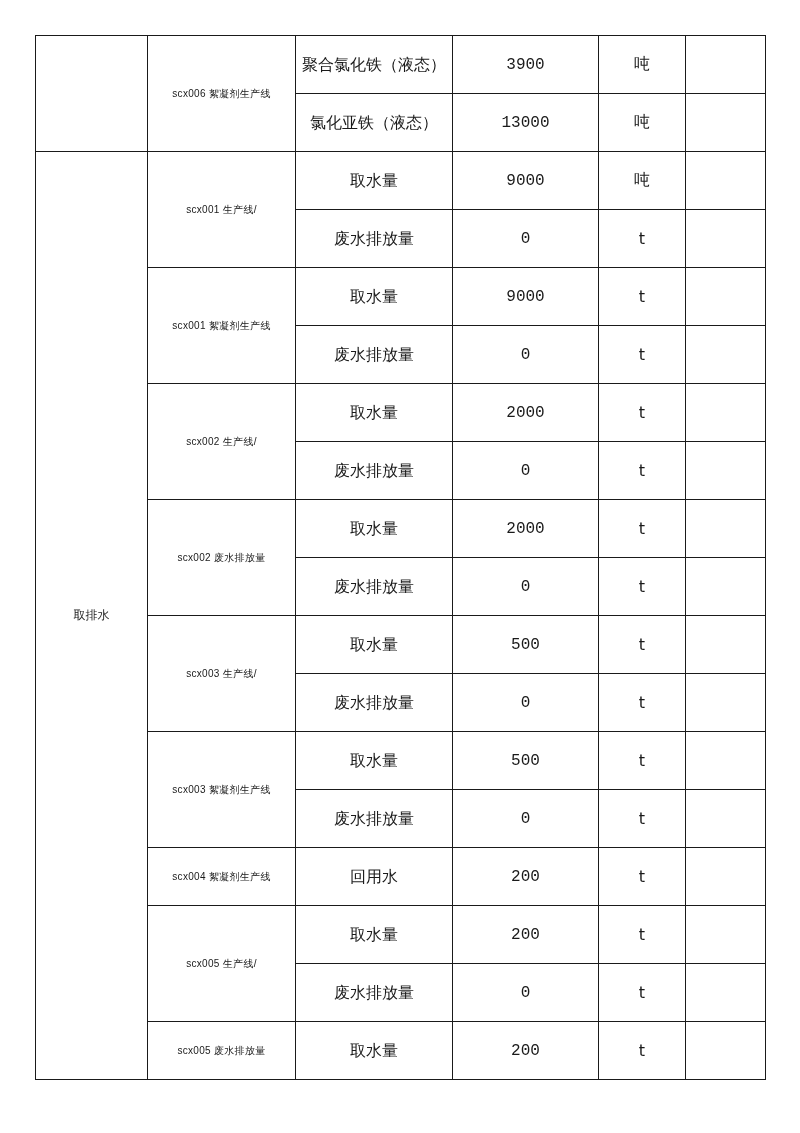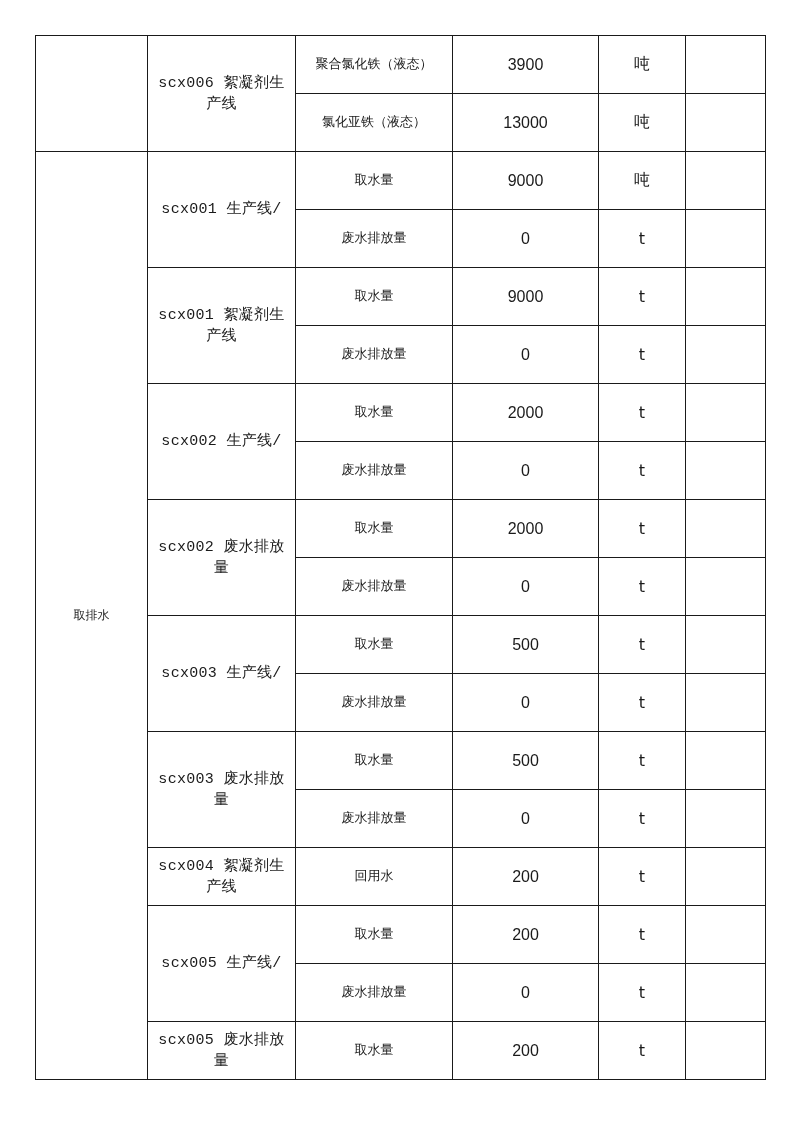--- a/index.html
+++ b/index.html
@@ -9,23 +9,23 @@
     border-collapse: collapse; table-layout: fixed;
     width: 730px;
   }
   table.doc td {
     border: 1.3px solid #1a1a1a;
     height: 57px; padding: 0 6px;
     text-align: center; vertical-align: middle;
     color: #1a1a1a;
   }
   td.cat { font-family: "DejaVu Sans", sans-serif; font-size: 12px; }
-  td.line { font-family: Liberation Mono, monospace; font-size: 15px; line-height: 21px; letter-spacing: 0.3px; }
-  td.item { font-family: Liberation Mono, monospace; font-size: 13px; line-height: 21px; }
-  td.val { font-family: Liberation Sans, sans-serif; font-size: 16px; }
+  td.line { font-family: Liberation Sans, sans-serif; font-size: 10px; line-height: 21px; letter-spacing: 0.3px; }
+  td.item { font-family: Liberation Sans, sans-serif; font-size: 16px; line-height: 21px; }
+  td.val { font-family: Liberation Mono, monospace; font-size: 16px; }
   td.unit { font-family: "DejaVu Sans", sans-serif; font-size: 16px; }
   td.note { }
 </style>
 </head>
 <body>
 
 <table class="doc">
   <colgroup>
     <col style="width:112px">
     <col style="width:148px">
@@ -116,21 +116,21 @@
       <td class="note"></td>
     </tr>
     <tr>
       <td class="item">废水排放量</td>
       <td class="val">0</td>
       <td class="unit">t</td>
       <td class="note"></td>
     </tr>
 
     <tr>
-      <td class="line" rowspan="2">scx003 废水排放量</td>
+      <td class="line" rowspan="2">scx003 絮凝剂生产线</td>
       <td class="item">取水量</td>
       <td class="val">500</td>
       <td class="unit">t</td>
       <td class="note"></td>
     </tr>
     <tr>
       <td class="item">废水排放量</td>
       <td class="val">0</td>
       <td class="unit">t</td>
       <td class="note"></td>

